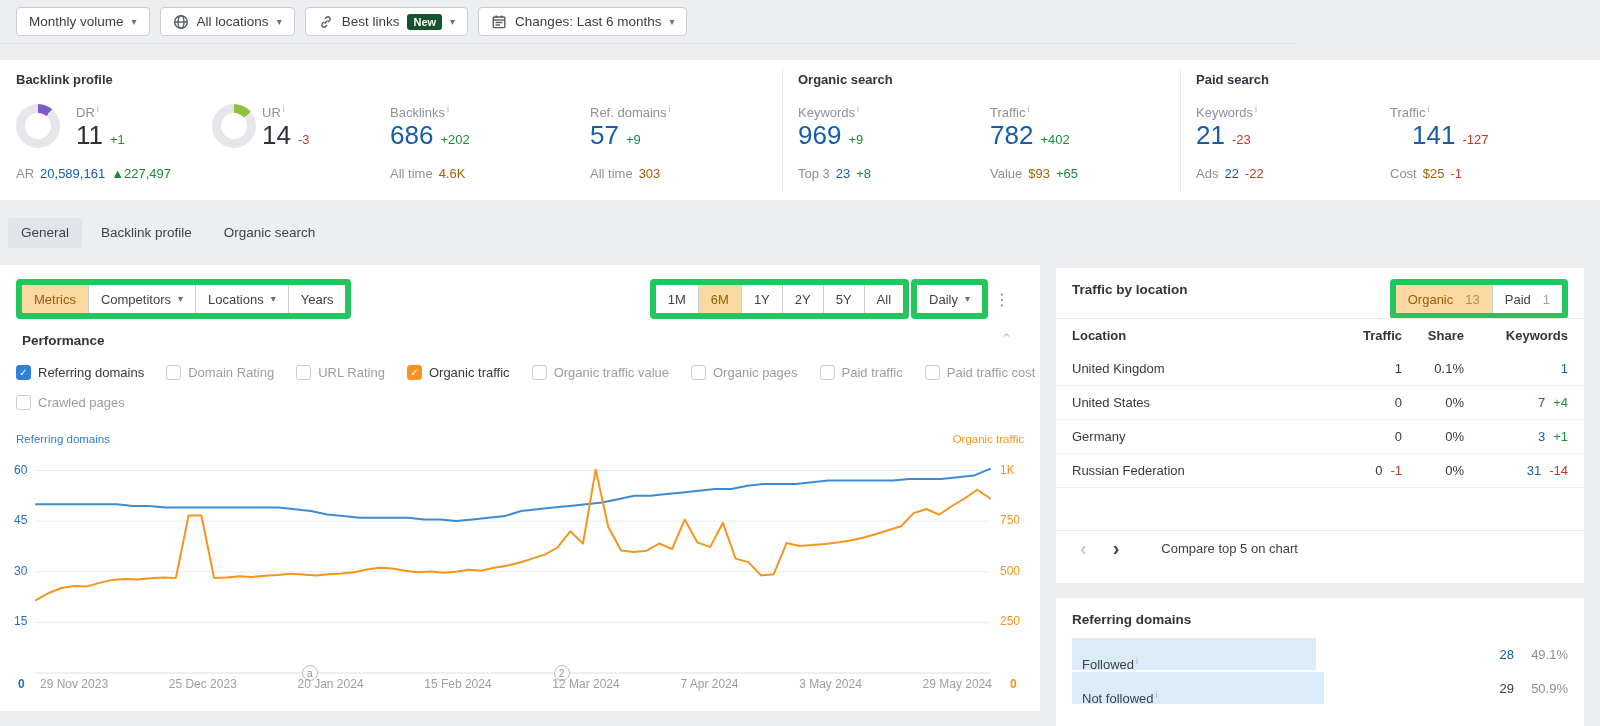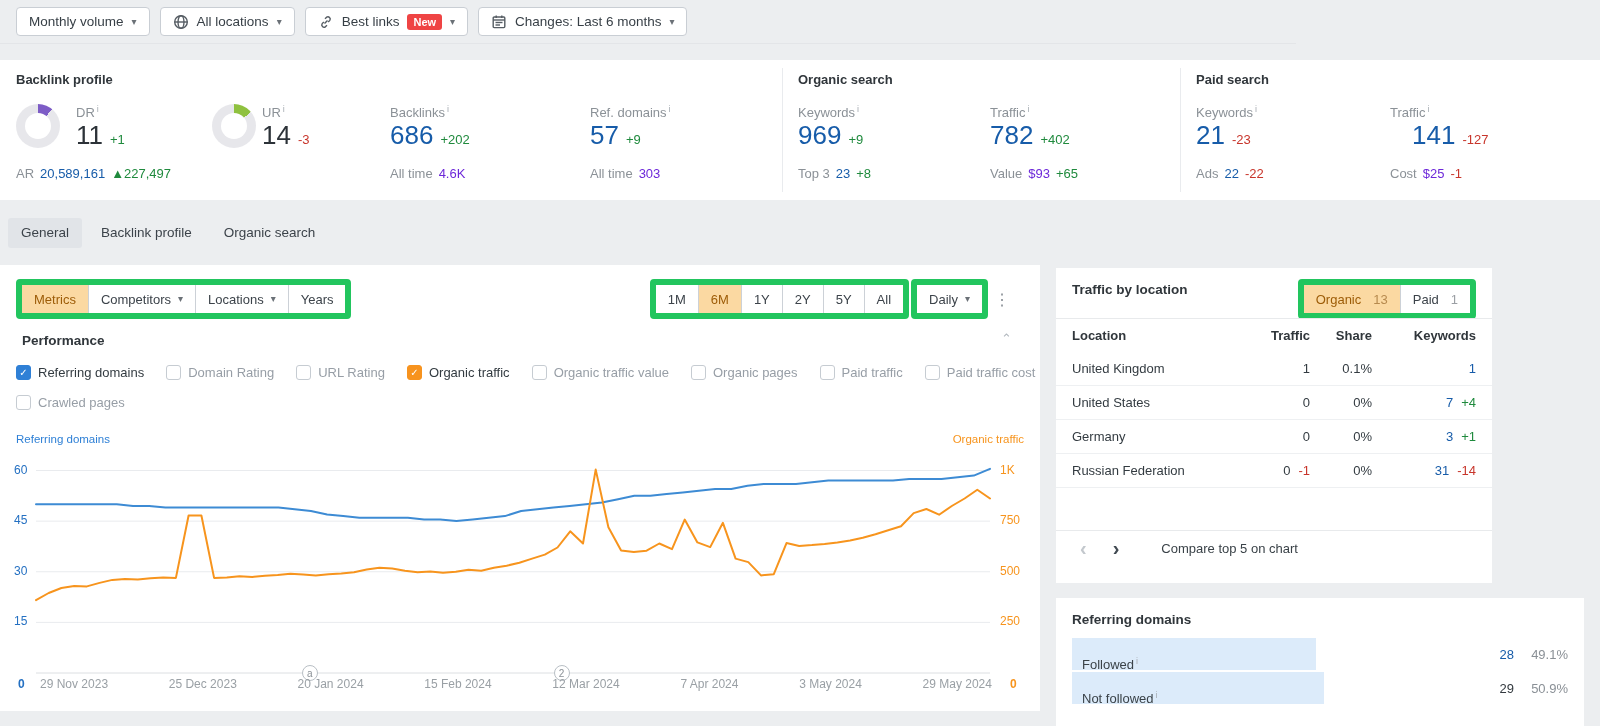--- a/index.html
+++ b/index.html
@@ -13,37 +13,37 @@
   }
   .card { position:absolute; background:#fff; }
 
   
   #toolbar { left:0; top:0; width:1296px; height:44px; border-bottom:1px solid #e3e5e8;
              display:flex; align-items:center; padding-left:16px; gap:10px; }
   .tb-btn { display:inline-flex; align-items:center; gap:8px; height:29px; padding:0 12px;
             border:1px solid #c9ced4; border-radius:4px; background:#fff; color:#373f46;
             font-size:13.5px; cursor:pointer; white-space:nowrap; }
   .caret { color:#6b7177; font-size:10px; line-height:1; }
-  .badge-new { background:#ef4444; color:#fff; font-size:11px; font-weight:bold;
+  .badge-new { background:#14532d; color:#fff; font-size:11px; font-weight:bold;
                padding:2px 6px; border-radius:3px; }
   .tb-icon { display:inline-flex; width:16px; height:16px; }
   .tb-icon svg { width:16px; height:16px; stroke:#555c63; fill:none; stroke-width:1.4; }
 
   
   #stats { left:0; top:60px; width:1600px; height:140px; }
   .sec-title { position:absolute; top:12px; font-size:13px; font-weight:bold; color:#30363b; }
   .stat-label { position:absolute; top:44px; font-size:13px; color:#8b9197; }
   .info { color:#a7adb3; font-size:9px; vertical-align:super; margin-left:2px; cursor:default; }
   .stat-line { position:absolute; top:60px; display:flex; align-items:baseline; gap:7px; }
   .big-num { font-size:26px; color:#175ca9; }
   .big-num.dark { color:#2c3238; }
   .delta { font-size:13px; }
   .up { color:#1f8a3d; } .down { color:#c8352b; }
   .sub-line { position:absolute; top:106px; font-size:13px; color:#8b9197; display:flex; gap:6px; }
-  .sub-line b { font-weight:normal; color:#6d28d9; }
+  .sub-line b { font-weight:normal; color:#a16207; }
   .sub-line .lnk { color:#175ca9; }
   .donut { position:absolute; top:44px; width:44px; height:44px; border-radius:50%; }
   .donut::after { content:""; position:absolute; left:9px; top:9px; width:26px; height:26px;
                   border-radius:50%; background:#fff; }
   .v-div { position:absolute; top:8px; height:124px; width:1px; background:#e9ebee; }
 
   
   #tabs { position:absolute; left:8px; top:218px; display:flex; gap:6px; }
   .tab { height:30px; line-height:30px; padding:0 13px; color:#3c434a; font-size:13.5px;
          border-radius:3px; cursor:pointer; }
@@ -81,21 +81,21 @@
   .zero { position:absolute; top:244px; font-size:12px; font-weight:bold; }
   .zero.l { left:18px; color:#2470c2; }
   .zero.r { left:1010px; color:#f7941d; }
   #x-labels { position:absolute; left:40px; top:244px; width:952px; display:flex;
               justify-content:space-between; color:#9aa0a5; font-size:12px; }
   .annot { position:absolute; width:16px; height:16px; border:1px solid #b9bfc5; background:#fff;
            border-radius:50%; color:#8a9096; font-size:10px; display:flex; align-items:center;
            justify-content:center; cursor:pointer; }
 
   
-  #loc-card { left:1056px; top:268px; width:436px; height:315px;padding-left:27px; }
+  #loc-card { left:1056px; top:268px; width:528px; height:315px;padding-left:27px; }
   .panel-title { position:absolute; left:16px; top:14px; font-size:13.5px; font-weight:bold; color:#30363b; }
   #loc-toggle { position:absolute; right:16px; top:11px; }
   .tg-count { color:#9b9fa4; margin-left:5px; }
   .seg-btn.active .tg-count { color:#b78a4e; }
   .hdiv { position:absolute; left:0; width:100%; height:1px; background:#e8eaec; }
   .loc-grid { display:grid; grid-template-columns:1fr 118px 62px 104px; align-items:center;
               padding:0 16px; }
   #loc-header { position:absolute; left:0; top:52px; width:100%; height:30px; font-weight:bold; color:#30363b; }
   .num-col { text-align:right; }
   #loc-rows { position:absolute; left:0; top:84px; width:100%; }

